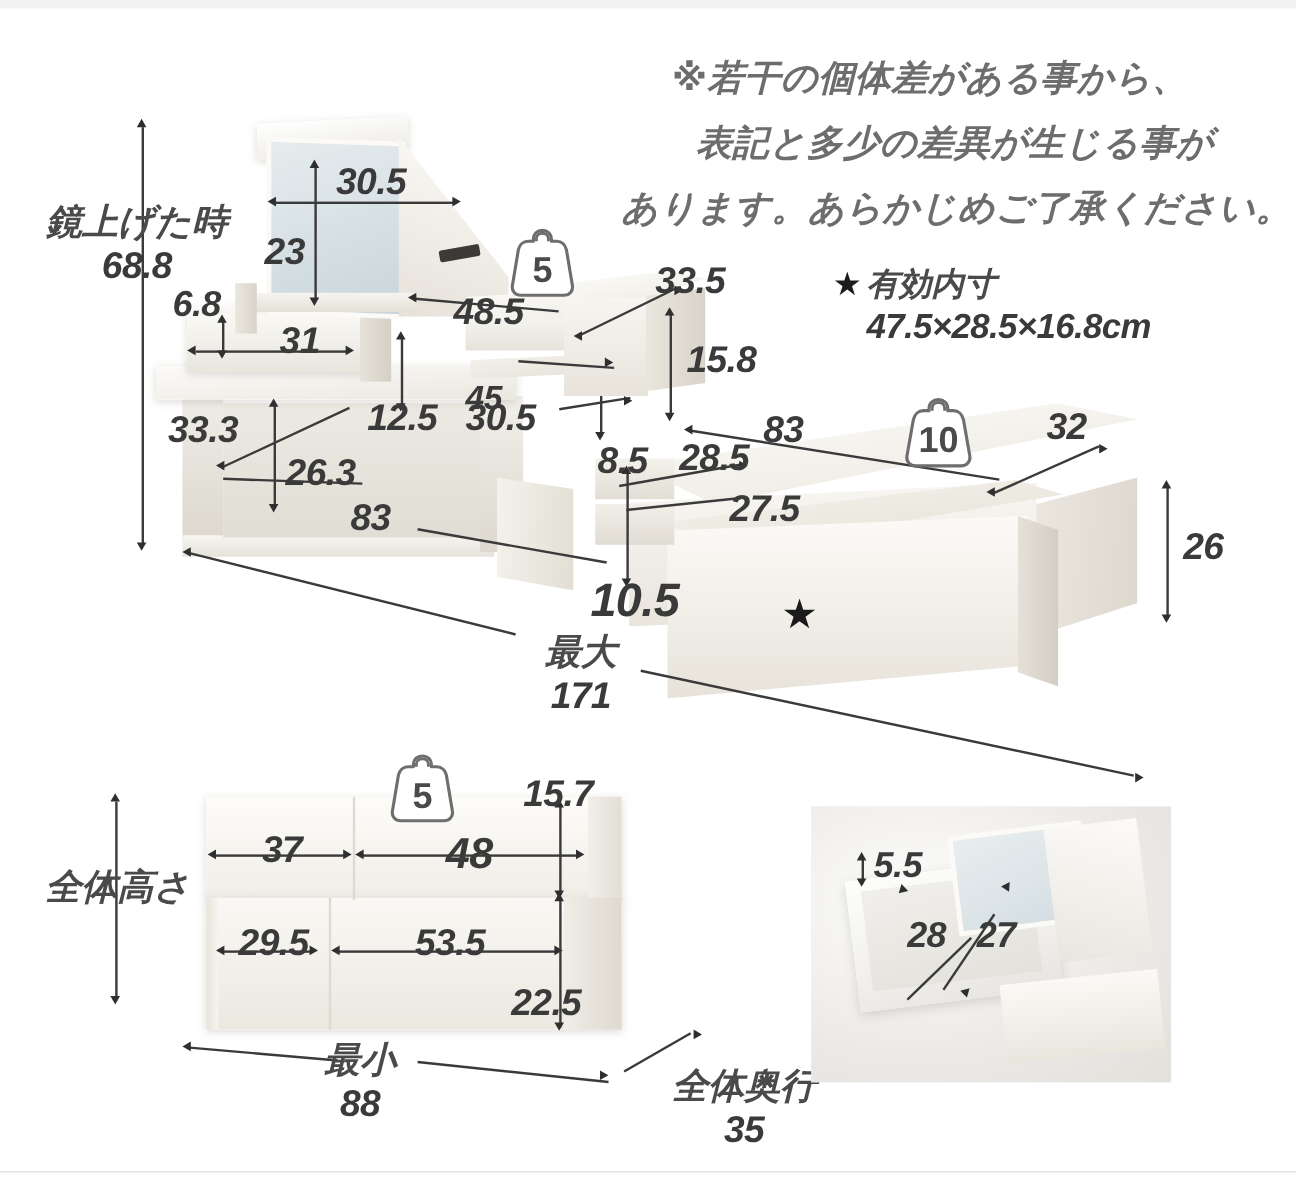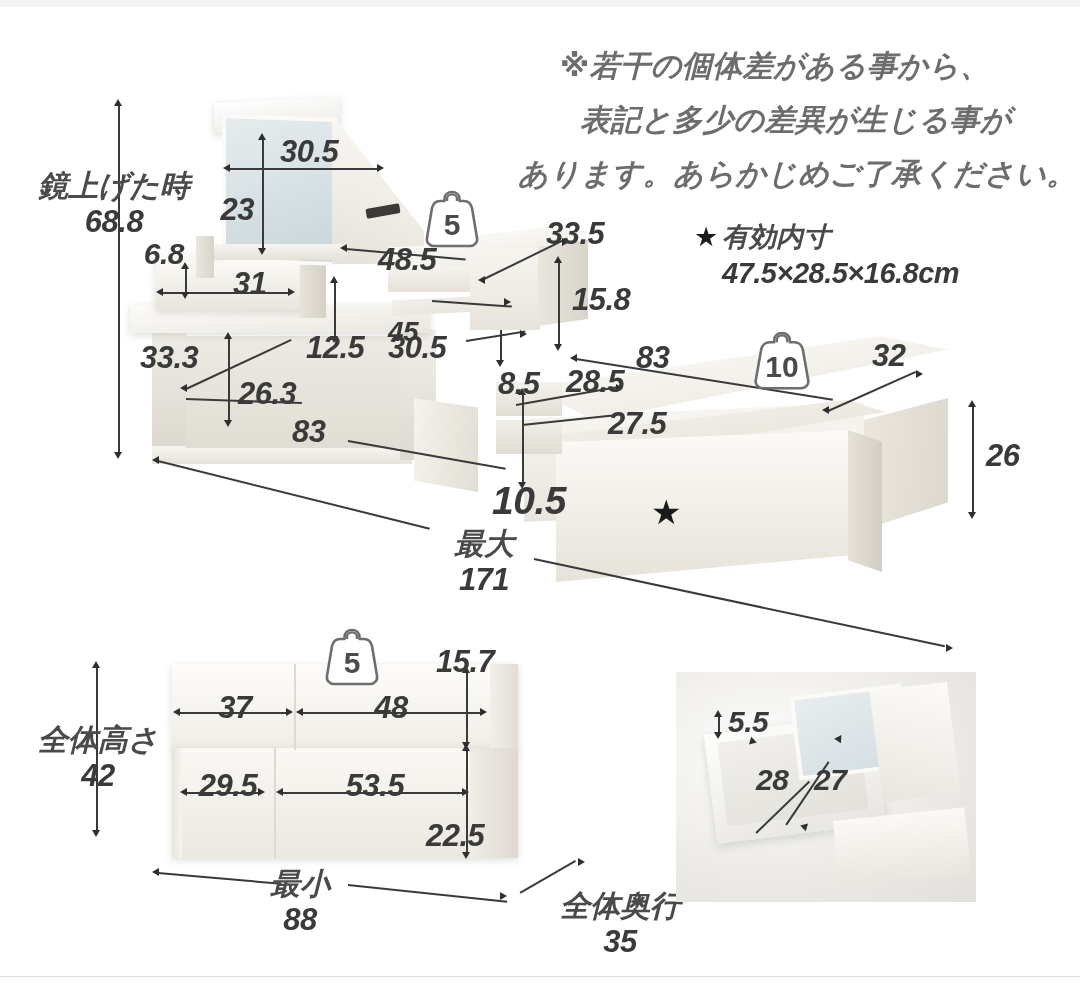--- a/index.html
+++ b/index.html
@@ -276,31 +276,30 @@
   <div class="pc" style="left:294px;top:664px;width:2px;height:86px;background:#dedad2;"></div>
   <div class="pc" style="left:274px;top:748px;width:2px;height:110px;background:#dedad2;"></div>
   <div class="pc" style="left:172px;top:748px;width:10px;height:110px;background:linear-gradient(90deg,#e8e4db,#f6f4ef);"></div>
   <div class="pc face-side" style="left:490px;top:664px;width:28px;height:86px;background:linear-gradient(90deg,#f2efe9,#e2ded5);"></div>
   <div class="pc face-side" style="left:470px;top:748px;width:48px;height:110px;background:linear-gradient(90deg,#f0ede7,#ded9d0);"></div>
 
   <div class="ln v" style="left:96px;top:668px;height:166px;"></div>
   <div class="ah ah-u" style="left:91.5px;top:661px;"></div>
   <div class="ah ah-d" style="left:91.5px;top:830px;"></div>
   <div class="txt jp ctr" style="left:18px;top:722px;width:160px;font-size:30px;">全体高さ</div>
-  <div class="txt dim ctr" style="left:18px;top:758px;width:160px;font-size:31px;">42</div>
 
   <div class="ln" style="left:180px;top:712px;width:108px;"></div>
   <div class="ah ah-l" style="left:173px;top:708px;"></div>
   <div class="ah ah-r" style="left:286px;top:708px;"></div>
   <div class="txt dim ctr" style="left:192px;top:690px;width:86px;font-size:31px;">37</div>
 
   <div class="ln" style="left:302px;top:712px;width:180px;"></div>
   <div class="ah ah-l" style="left:296px;top:708px;"></div>
   <div class="ah ah-r" style="left:480px;top:708px;"></div>
-  <div class="txt dim ctr" style="left:348px;top:690px;width:86px;font-size:31px;text-align:center;">48</div>
+  <div class="txt dim ctr" style="left:348px;top:690px;width:86px;font-size:36px;text-align:center;">48</div>
 
   <div class="ln v" style="left:466px;top:672px;height:74px;"></div>
   <div class="ah ah-u" style="left:461.5px;top:666px;"></div>
   <div class="ah ah-d" style="left:461.5px;top:742px;"></div>
   <div class="txt dim" style="left:436px;top:644px;font-size:31px;">15.7</div>
 
   <div class="ln" style="left:186px;top:792px;width:74px;"></div>
   <div class="ah ah-l" style="left:180px;top:788px;"></div>
   <div class="ah ah-r" style="left:258px;top:788px;"></div>
   <div class="txt dim ctr" style="left:176px;top:768px;width:104px;font-size:31px;">29.5</div>

